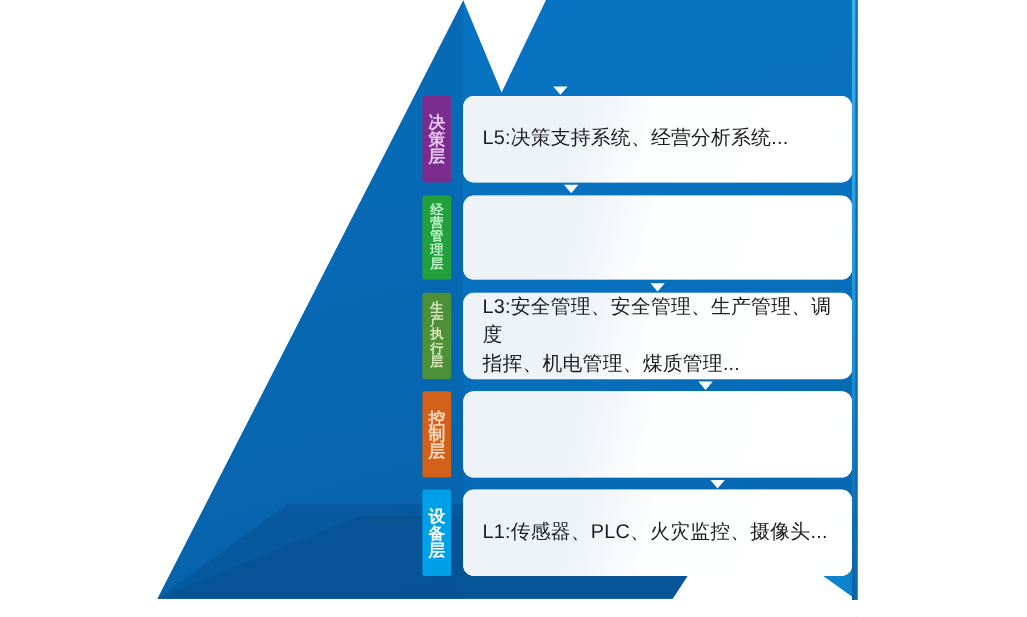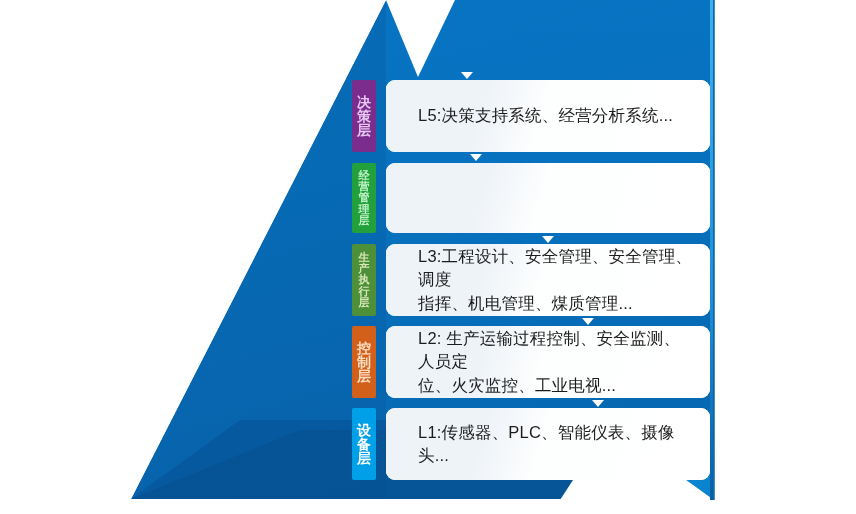--- a/index.html
+++ b/index.html
@@ -94,21 +94,20 @@
     overflow: hidden;
   }
   .card-text {
     position: relative;
     z-index: 2;
     font-size: 16.5px;
     color: #1c1c1c;
     line-height: 1.42;
     letter-spacing: .2px;
     white-space: pre-line;
-    margin-left: 16px;
   }
   
   .card .sheen {
     position: absolute;
     inset: 0;
     z-index: 1;
     background: linear-gradient(106deg,
                 #eef3f8 0%,
                 #eef3f8 30%,
                 #fdfefe 48%,
@@ -238,47 +237,45 @@
     <div class="row" style="left:352px; top:244px; width:358px; height:72px;">
       <div class="side-tab tight" style="background:#4e8f39; color:#d6e8b8;">
         <span class="ch">生</span>
         <span class="ch">产</span>
         <span class="ch">执</span>
         <span class="ch">行</span>
         <span class="ch">层</span>
       </div>
       <div class="card">
         <div class="sheen"></div>
-        <div class="card-text">L3:工程设计、安全管理、安全管理、调度
+        <div class="card-text">L3:安全管理、安全管理、生产管理、调度
 指挥、机电管理、煤质管理...</div>
       </div>
     </div>
 
     <div class="row" style="left:352px; top:326px; width:358px; height:72px;">
       <div class="side-tab" style="background:#d2601a; color:#fbdcc0;">
         <span class="ch">控</span>
         <span class="ch">制</span>
         <span class="ch">层</span>
       </div>
       <div class="card">
         <div class="sheen"></div>
-        <div class="card-text">L2: 生产运输过程控制、安全监测、人员定
-位、火灾监控、工业电视...</div>
       </div>
     </div>
 
     <div class="row" style="left:352px; top:408px; width:358px; height:72px;">
       <div class="side-tab" style="background:#00a0e9; color:#ffffff;">
         <span class="ch">设</span>
         <span class="ch">备</span>
         <span class="ch">层</span>
       </div>
       <div class="card">
         <div class="sheen"></div>
-        <div class="card-text">L1:传感器、PLC、智能仪表、摄像头...</div>
+        <div class="card-text">L1:传感器、PLC、火灾监控、摄像头...</div>
       </div>
     </div>
 
   </div>
 
   <div>
     <div class="gap-arrow" style="left:461px; top:72px;"></div>
     <div class="gap-arrow" style="left:470px; top:154px;"></div>
     <div class="gap-arrow" style="left:542px; top:236px;"></div>
     <div class="gap-arrow" style="left:582px; top:318px;"></div>

